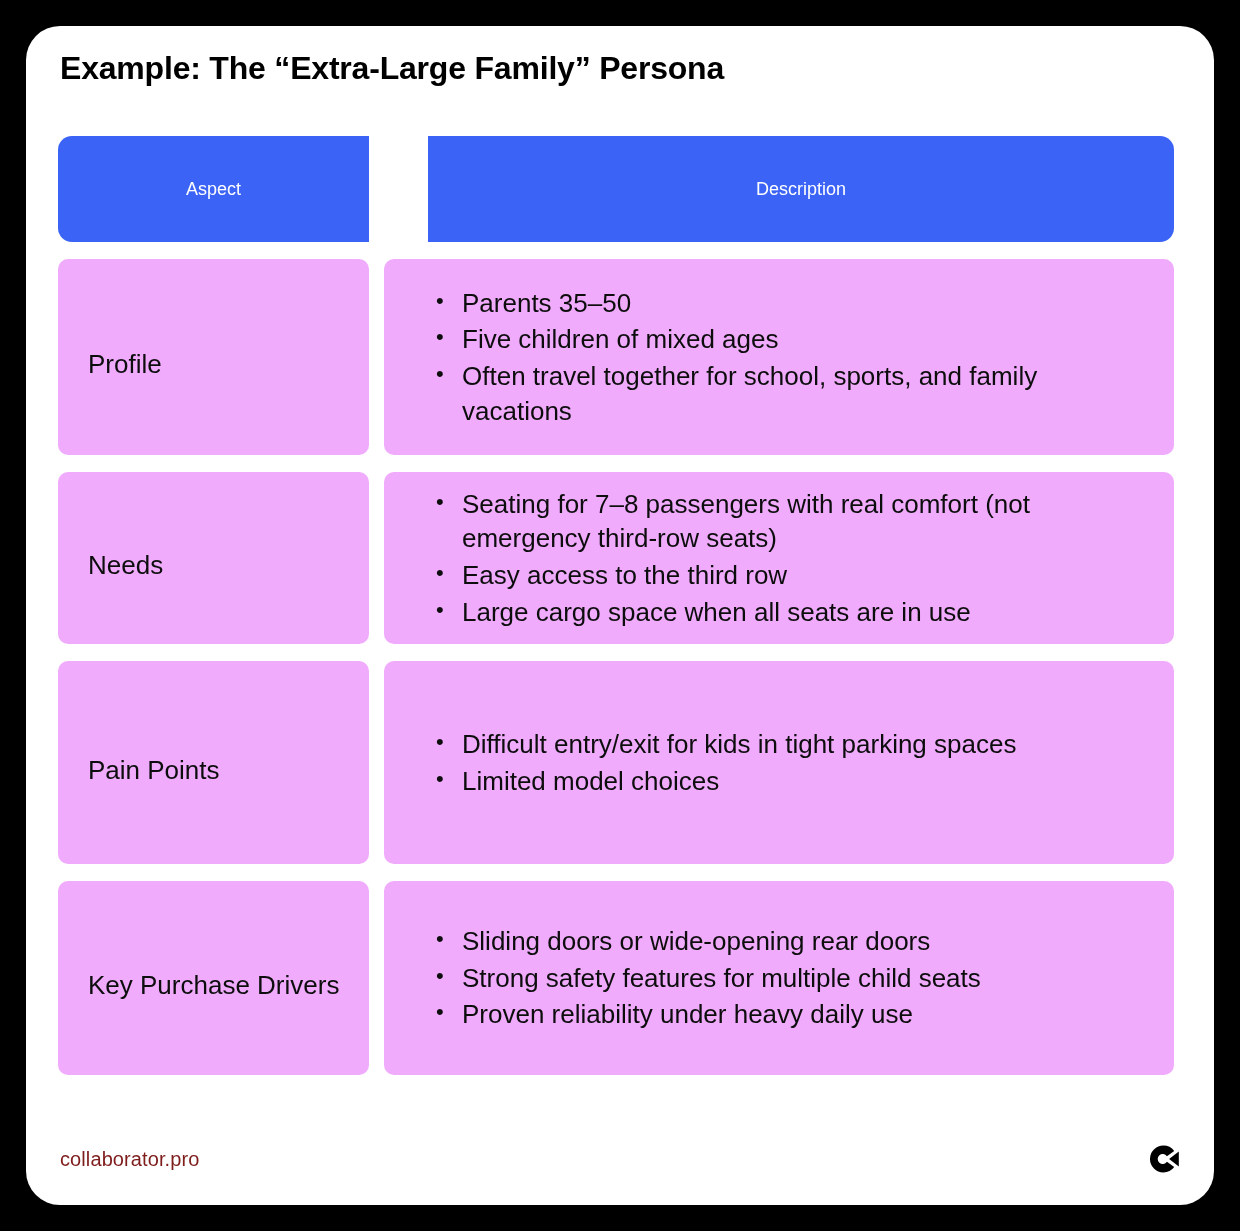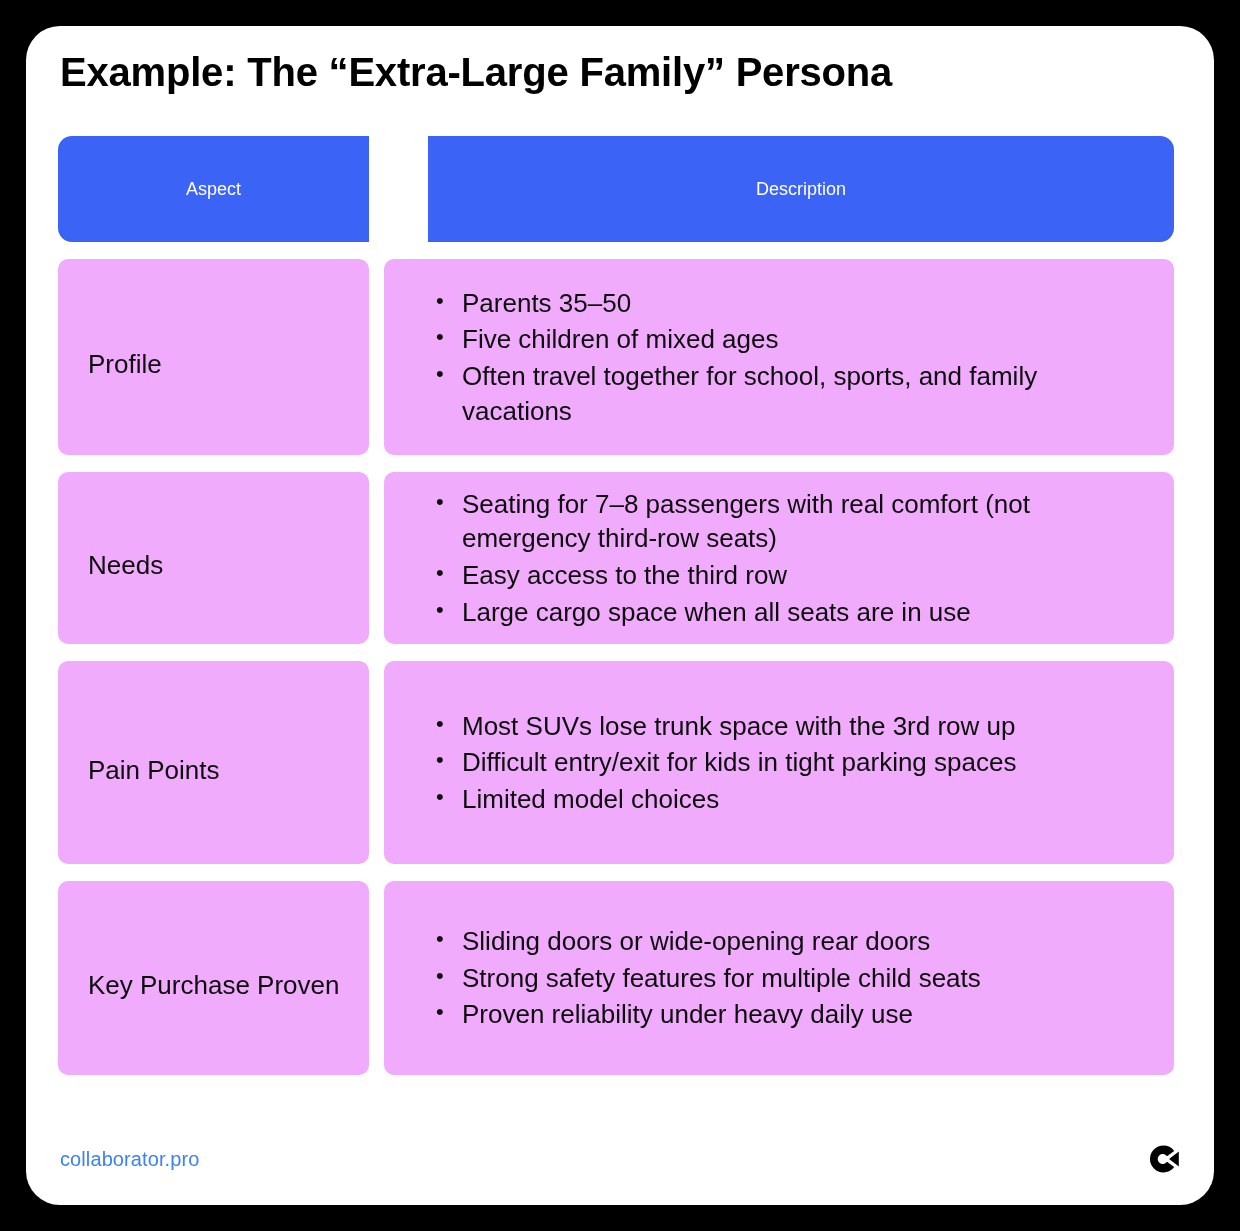--- a/index.html
+++ b/index.html
@@ -25,21 +25,21 @@
     border-radius: 34px;
     box-sizing: border-box;
     overflow: hidden;
   }
 
   
   #page-title {
     position: absolute;
     left: 34px;
     top: 24px;
-    font-size: 40px;
+    font-size: 32px;
     font-weight: 700;
     letter-spacing: -0.2px;
     color: #000000;
     white-space: nowrap;
     font-family: "Liberation Sans", sans-serif;
   }
 
   
   #persona-table {
     position: absolute;
@@ -138,21 +138,21 @@
     left: 34px;
     right: 34px;
     bottom: 26px;
     height: 40px;
     display: flex;
     align-items: center;
     justify-content: space-between;
   }
   #footer-url {
     font-size: 20px;
-    color: #3b82f6;
+    color: #7f1d1d;
     letter-spacing: 0.1px;
   }
   #brand-logo { width: 34px; height: 34px; display: block; }
 </style>
 </head>
 <body>
 
 <div id="card-frame">
 
   <div id="page-title">Example: The “Extra-Large Family” Persona</div>
@@ -183,29 +183,28 @@
           <li>Easy access to the third row</li>
           <li>Large cargo space when all seats are in use</li>
         </ul>
       </div>
     </div>
 
     <div class="table-row body-row row-pain">
       <div class="col-aspect">Pain Points</div>
       <div class="col-desc">
         <ul class="bullets">
-          <li>Most SUVs lose trunk space with the 3rd row up</li>
           <li>Difficult entry/exit for kids in tight parking spaces</li>
           <li>Limited model choices</li>
         </ul>
       </div>
     </div>
 
     <div class="table-row body-row row-drivers">
-      <div class="col-aspect">Key Purchase Proven</div>
+      <div class="col-aspect">Key Purchase Drivers</div>
       <div class="col-desc">
         <ul class="bullets">
           <li>Sliding doors or wide-opening rear doors</li>
           <li>Strong safety features for multiple child seats</li>
           <li>Proven reliability under heavy daily use</li>
         </ul>
       </div>
     </div>
 
   </div>

